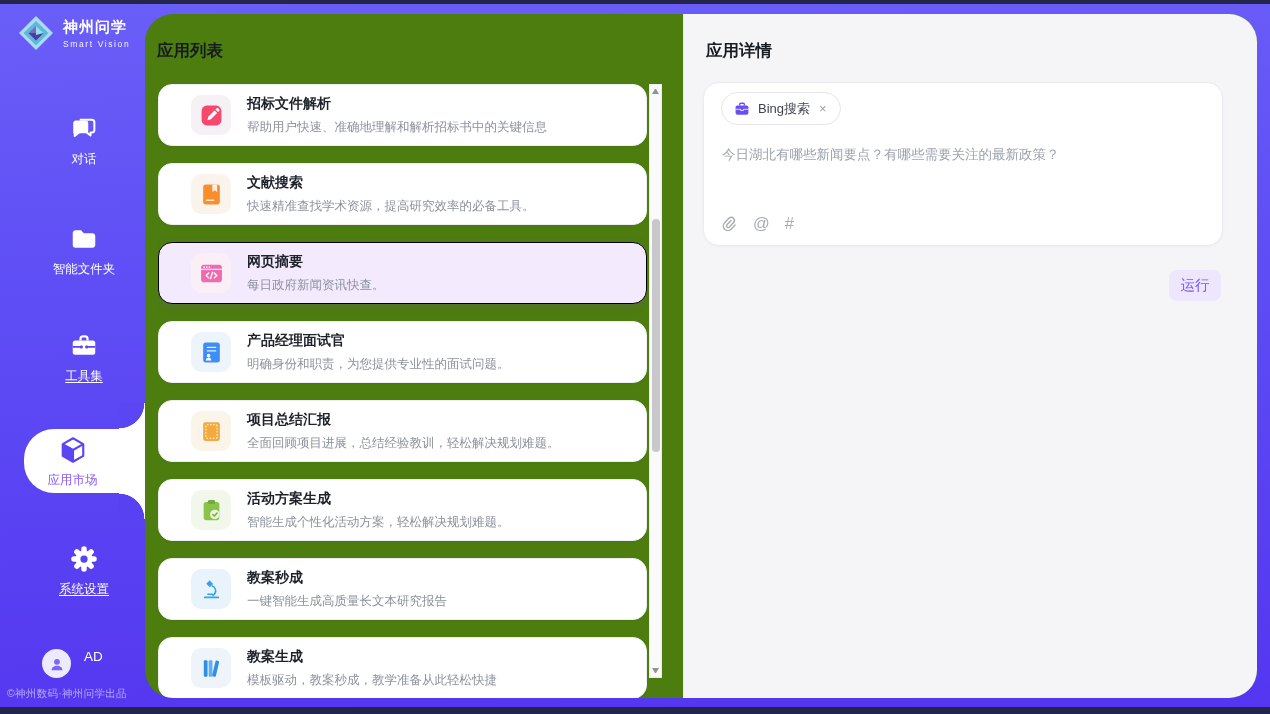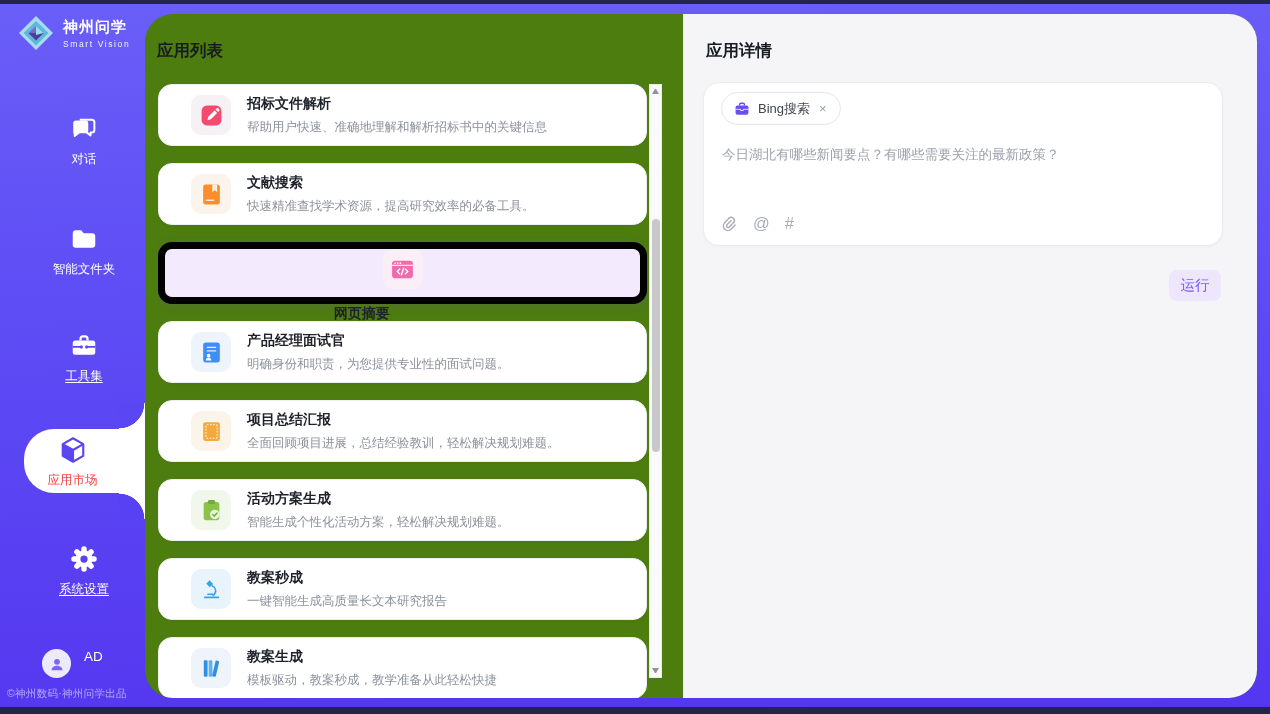--- a/index.html
+++ b/index.html
@@ -23,40 +23,40 @@
   .nav-label { display:block; margin-top:7px; color:#fff; font-size:12.5px; }
   .nav-label.underlined { text-decoration:underline; text-underline-offset:2px; }
 
   .nav-bubble { position:absolute; left:24px; right:0; top:425px; height:64px;
     background:#fff; border-radius:30px 0 0 30px; }
   .nav-bubble::before { content:""; position:absolute; right:0; top:-26px; width:26px; height:26px;
     background:radial-gradient(circle 26px at 0 0, #5A47F3 0 25px, #fff 25.6px); }
   .nav-bubble::after { content:""; position:absolute; right:0; bottom:-26px; width:26px; height:26px;
     background:radial-gradient(circle 26px at 0 100%, #5741F2 0 25px, #fff 25.6px); }
   .bubble-inner { position:absolute; left:-24px; width:145px; top:6px; text-align:center; }
-  .bubble-inner .nav-label { color:#ef4444; margin-top:3px; }
+  .bubble-inner .nav-label { color:#8b5cf6; margin-top:3px; }
 
   .user-row { position:absolute; left:0; top:645px; width:145px; display:flex; justify-content:center; gap:13px; }
   .avatar { width:29px; height:29px; border-radius:50%; background:#EDEAFB; display:flex; align-items:center; justify-content:center; }
   .user-name { color:#fff; font-size:13.5px; }
   .copyright { position:absolute; left:7px; top:683px; color:rgba(255,255,255,.55); font-size:10.5px; letter-spacing:.3px; }
 
   
   .content-panel { position:absolute; left:145px; top:14px; right:13px; bottom:16px;
     background:#4d7c0f; border-radius:28px; overflow:hidden; }
 
   .list-pane { position:absolute; left:0; top:0; width:538px; bottom:0; }
   .pane-title { position:absolute; top:26px; font-size:16.5px; font-weight:700; color:#171B22; }
   .list-pane .pane-title { left:12px; }
 
   .cards { position:absolute; left:13px; top:70px; width:489px; bottom:0; overflow:hidden; }
   .app-card { position:relative; height:62px; margin-bottom:17px; background:#fff;
     border:1px solid #EDEDF2; border-radius:14px; box-shadow:0 1px 3px rgba(20,20,40,.04);
     display:flex; align-items:center; padding:0 32px; gap:16px; cursor:pointer; }
-  .app-card.selected { background:#F3EAFE; border:7px solid #000000; box-shadow:0 2px 8px rgba(130,80,240,.18);flex-direction:column; }
+  .app-card.selected { background:#F3EAFE; border:1px solid #000000; box-shadow:0 2px 8px rgba(130,80,240,.18); }
   .tile { width:40px; height:40px; border-radius:10px; flex:0 0 auto;
     display:flex; align-items:center; justify-content:center; }
   .card-text { min-width:0; }
   .card-title { font-size:14px; font-weight:700; color:#1E222B; }
   .card-desc { font-size:12.5px; color:#8C919B; margin-top:6px; white-space:nowrap; }
 
   
   .scrollbar { position:absolute; left:504px; top:70px; width:13px; height:594px;
     background:#FAFAFB; border:1px solid #ECECEF; }
   .sb-arrow { position:absolute; left:2px; width:7px; height:5px; }

